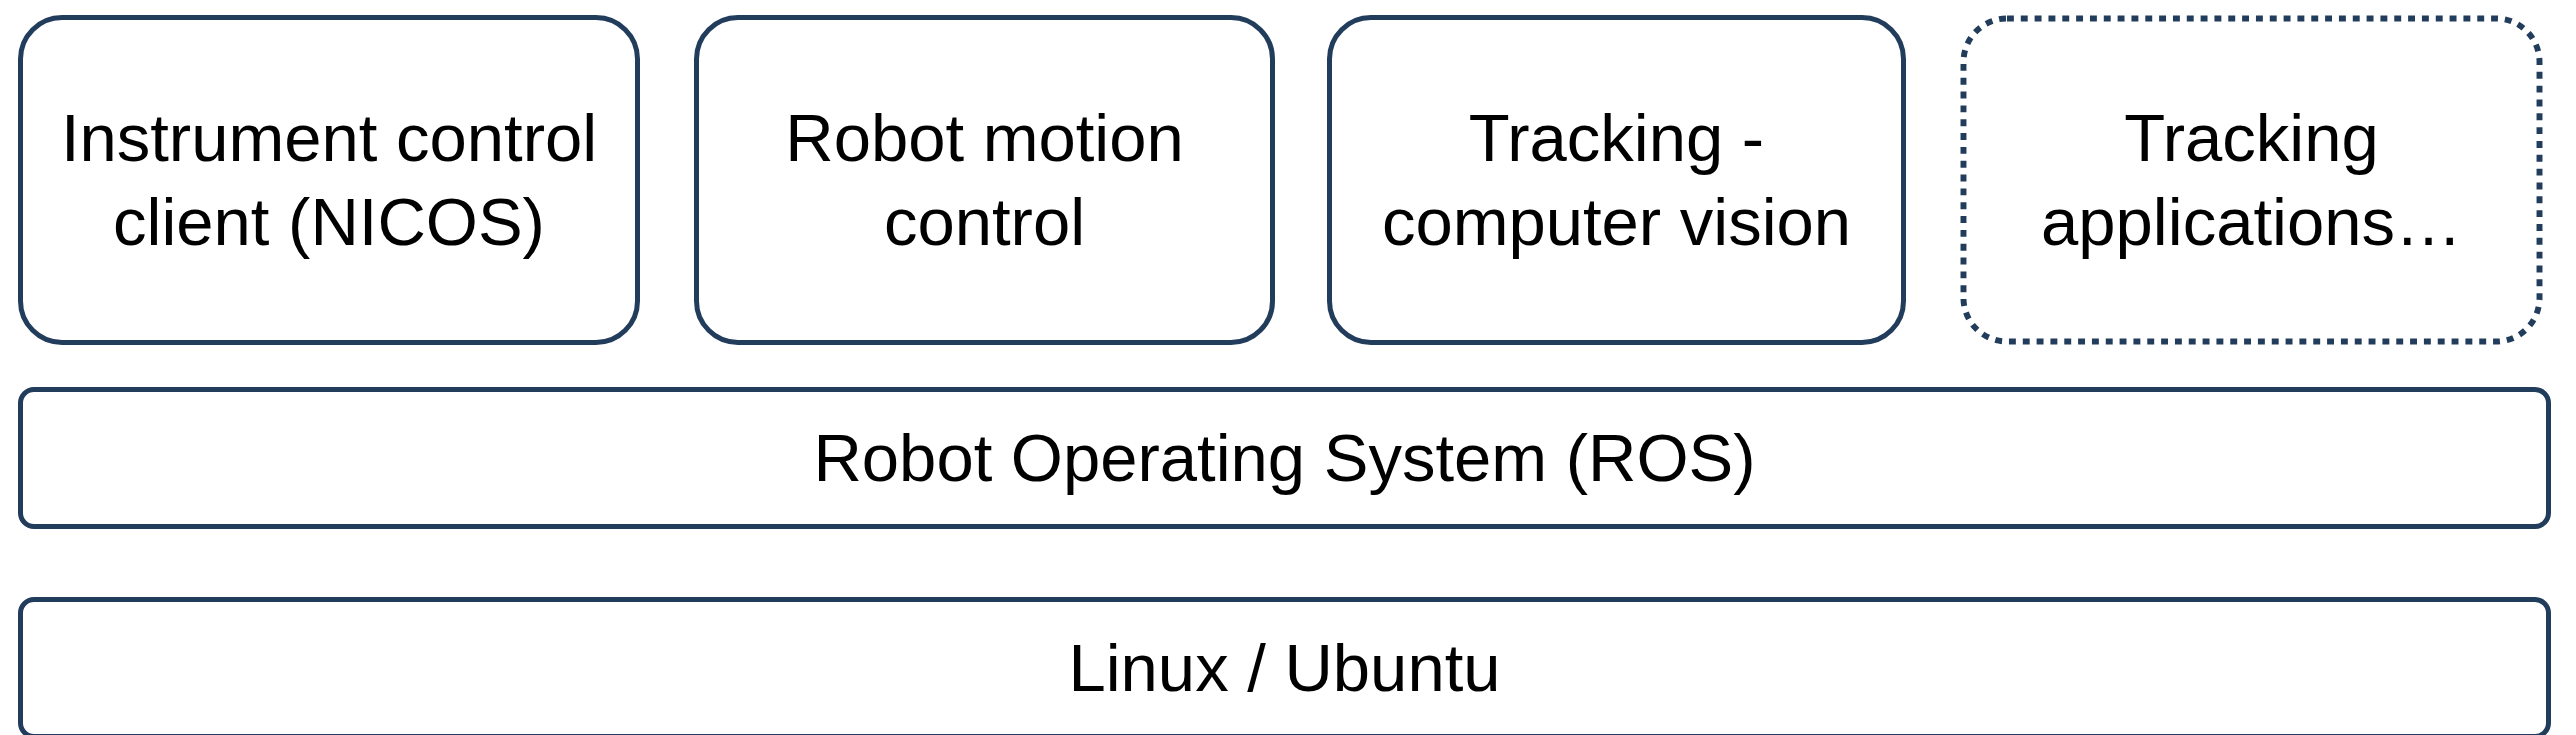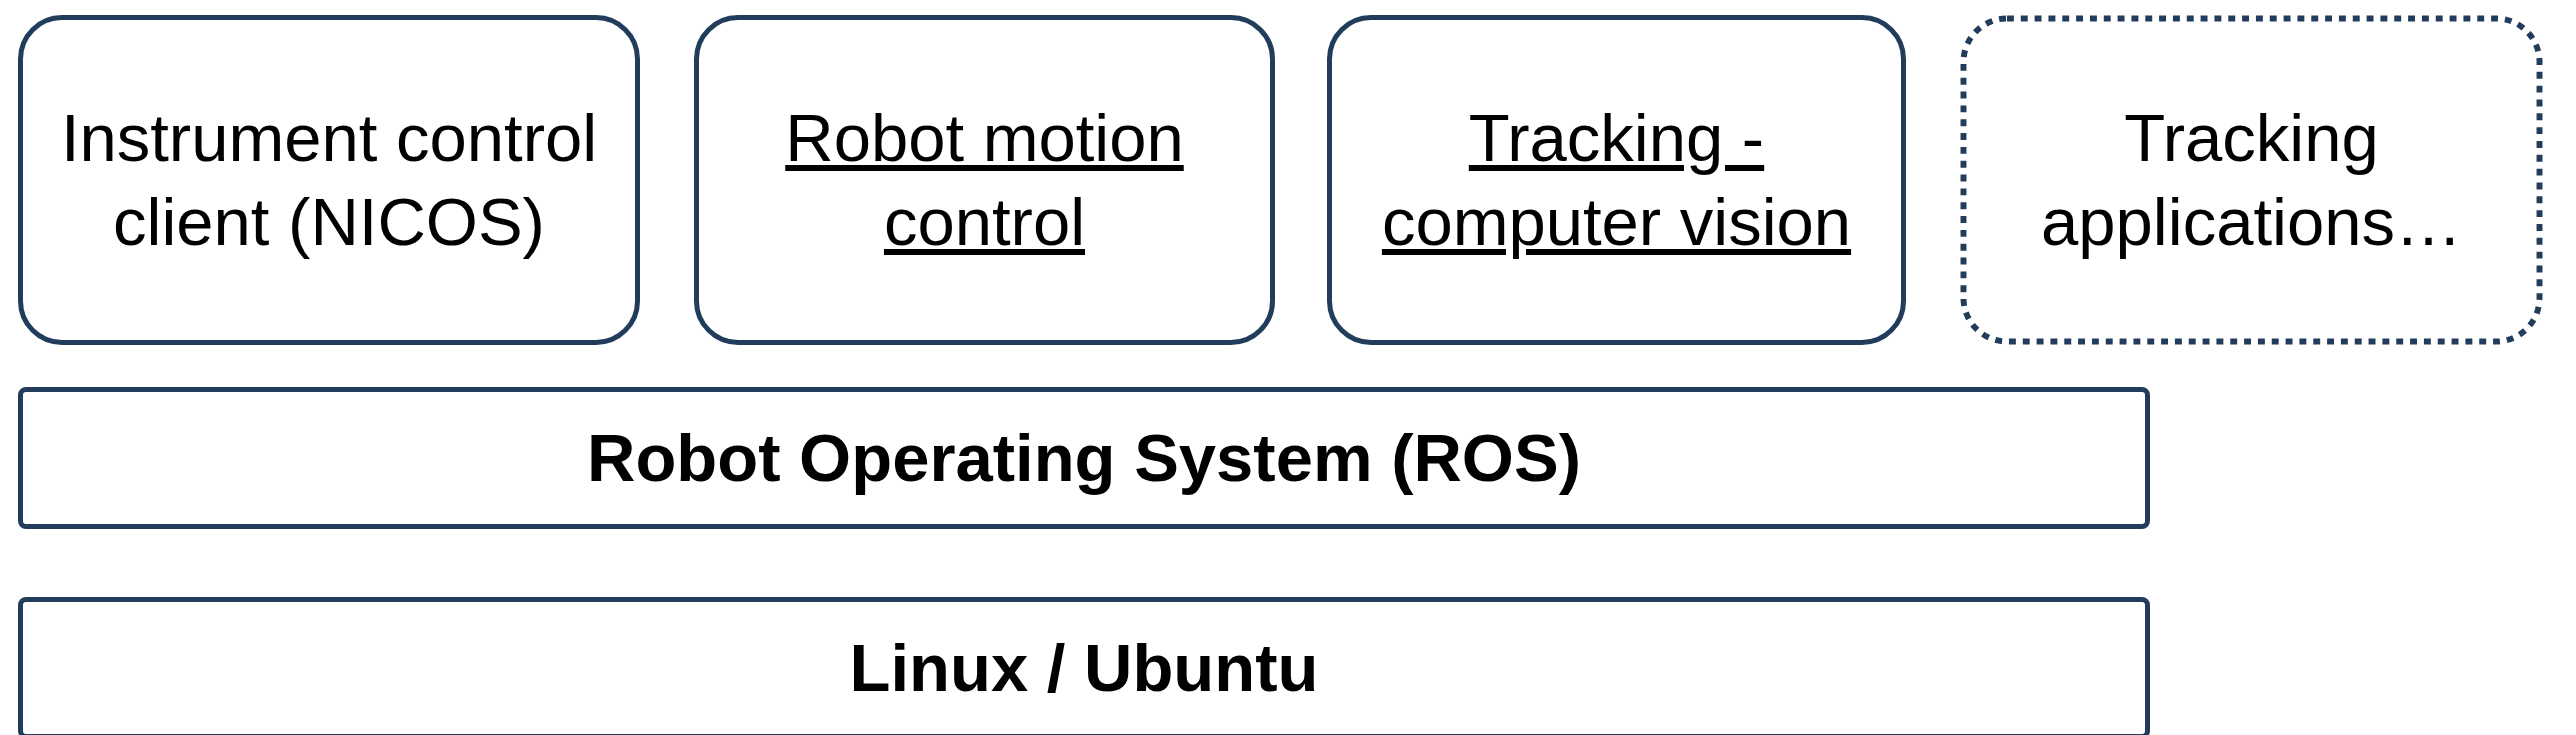--- a/index.html
+++ b/index.html
@@ -38,30 +38,29 @@
     padding: 0 30px;
   }
   .app-box.dotted .border-svg {
     position: absolute;
     left: 0; top: 0;
     width: 100%; height: 100%;
     pointer-events: none;
   }
   .app-box .label { position: relative; }
   #box-nicos    { left: 18px;   width: 622px; }
-  #box-motion   { left: 694px;  width: 581px; text-decoration: underline; }
-  #box-tracking { left: 1327px; width: 579px; text-decoration: underline; }
+  #box-motion   { left: 694px;  width: 581px; }
+  #box-tracking { left: 1327px; width: 579px; }
   #box-further  { left: 1960px; width: 583px; }
   .layer-bar {
     left: 18px;
-    width: 2132px;
+    width: 2533px;
     height: 142px;
     border: 5px solid #223C5C;
-    border-radius: 8px;
-    font-weight: bold;
+    border-radius: 16px;
   }
   #bar-ros   { top: 387px; }
   #bar-linux { top: 561px; margin-top: 36px; }
 </style>
 </head>
 <body>
 
 <div class="canvas">
 
   <div class="node app-box" id="box-nicos">

